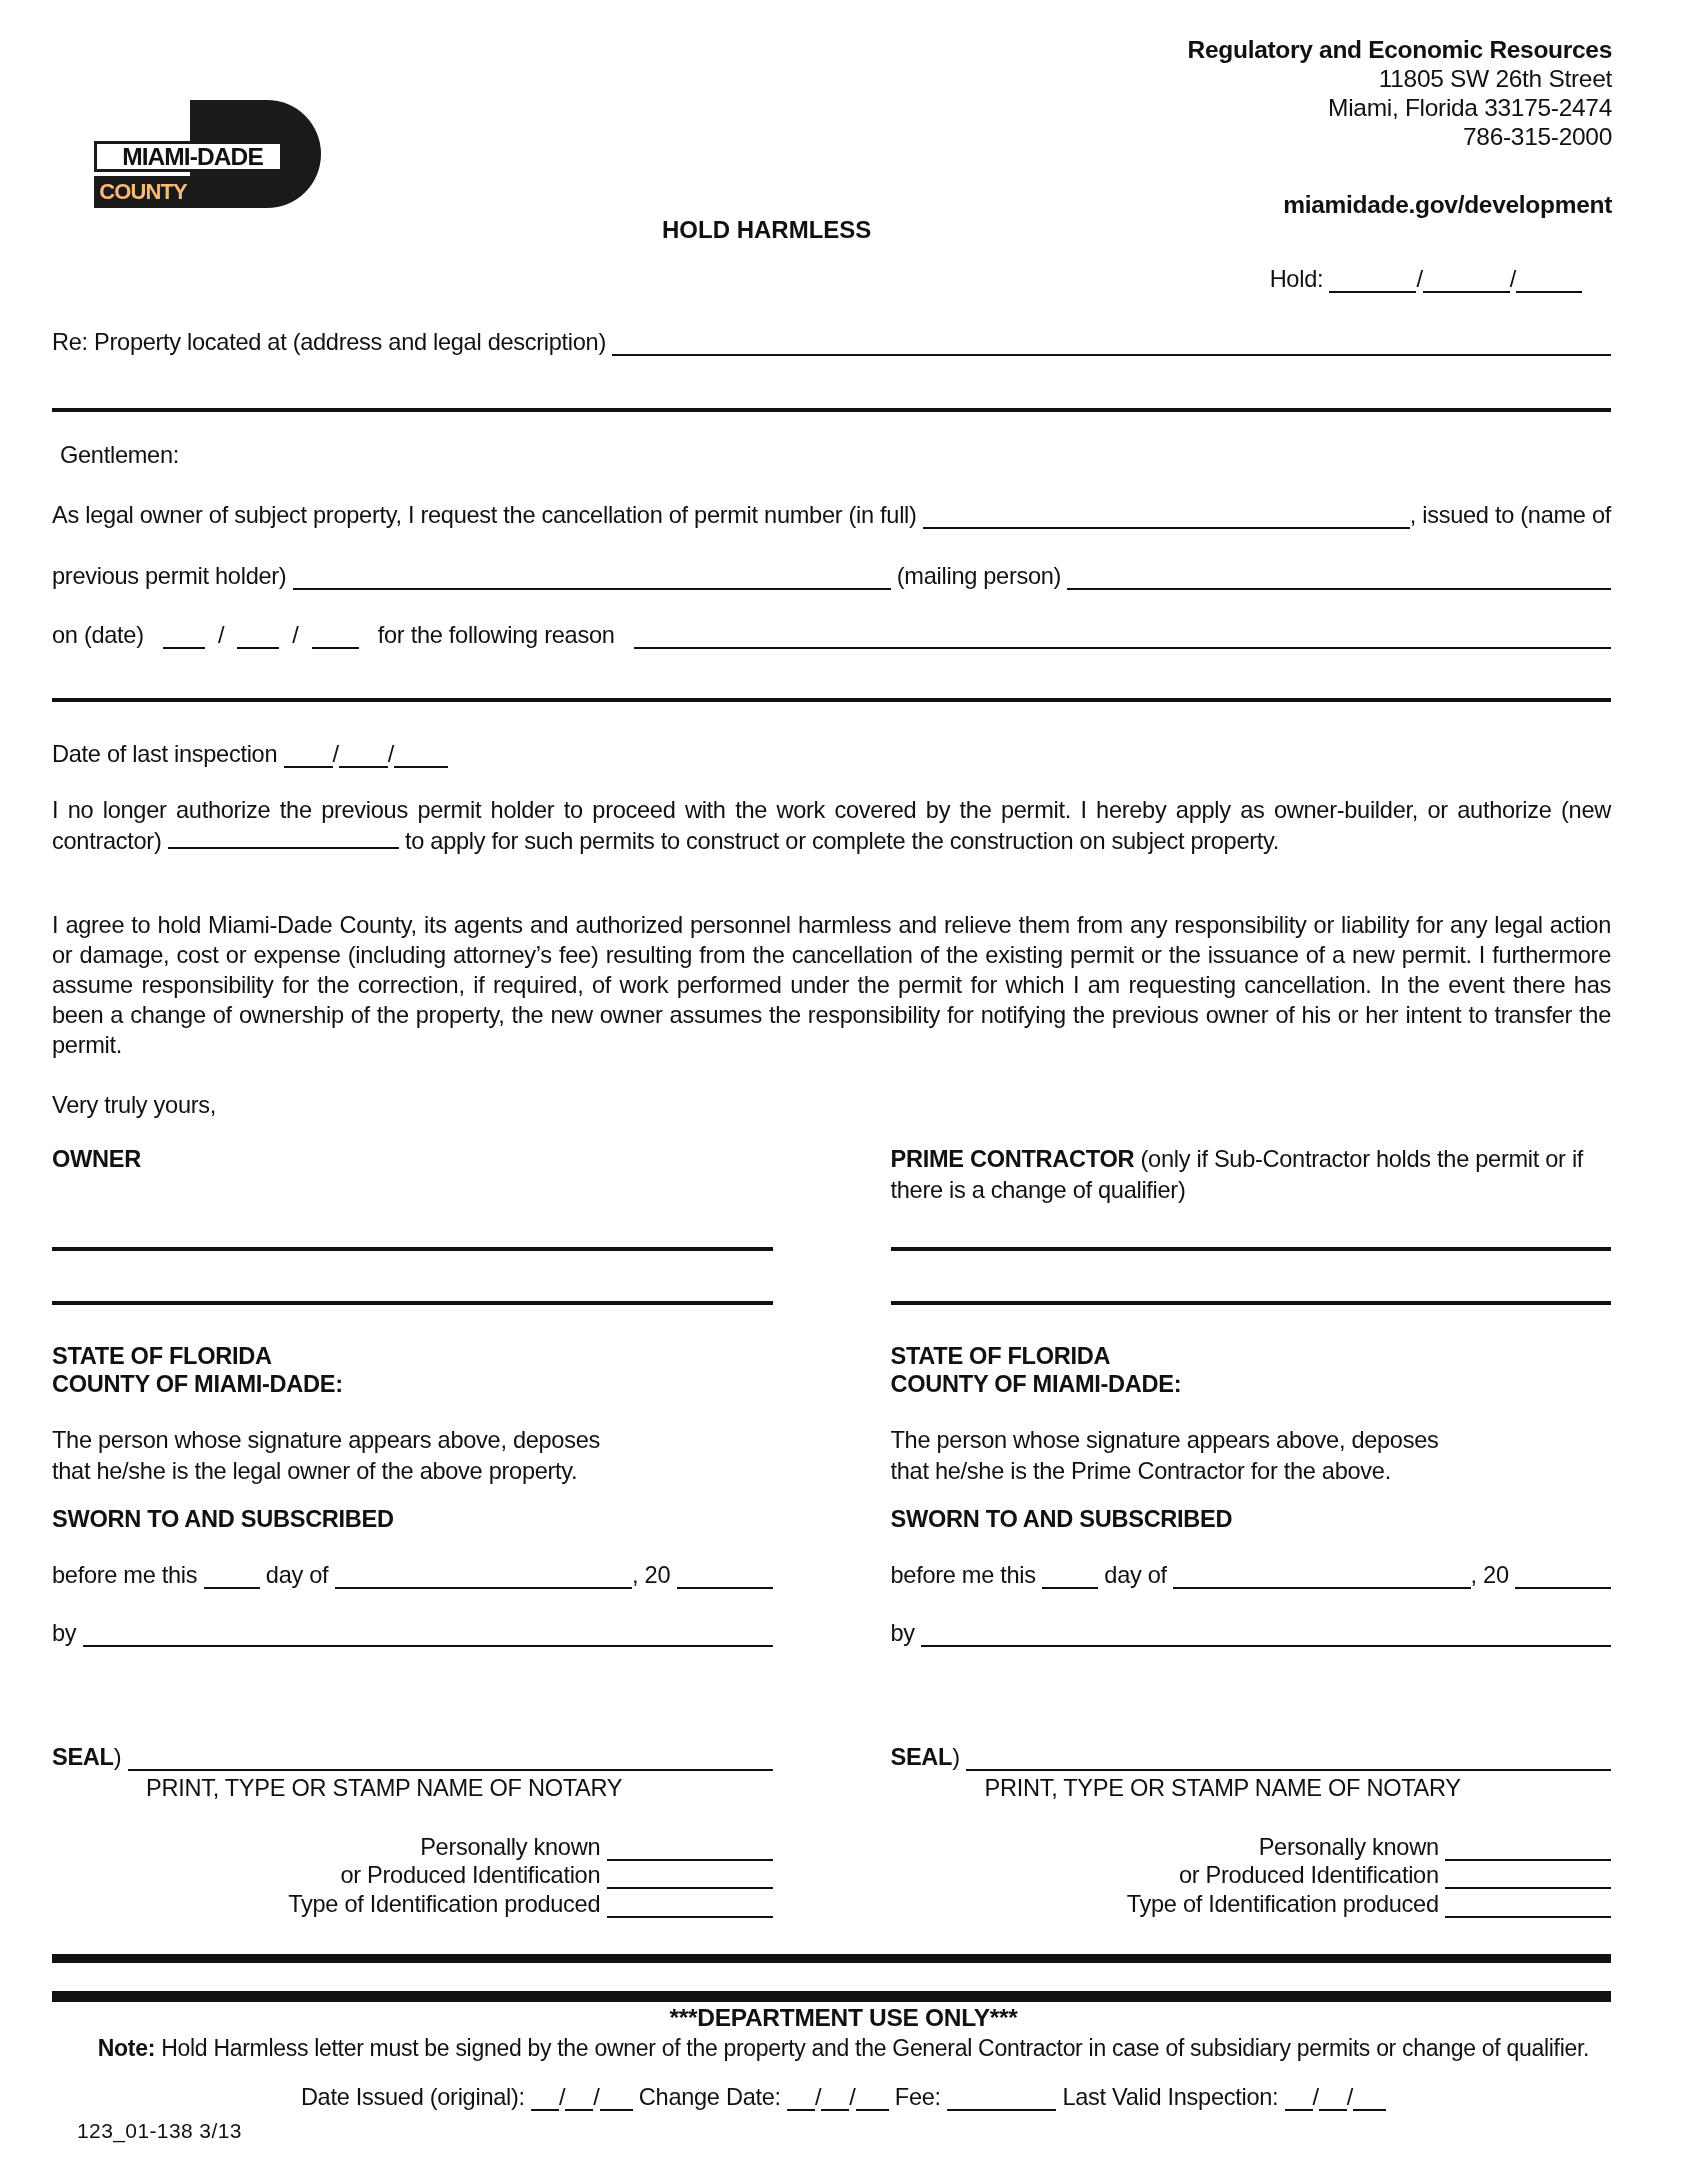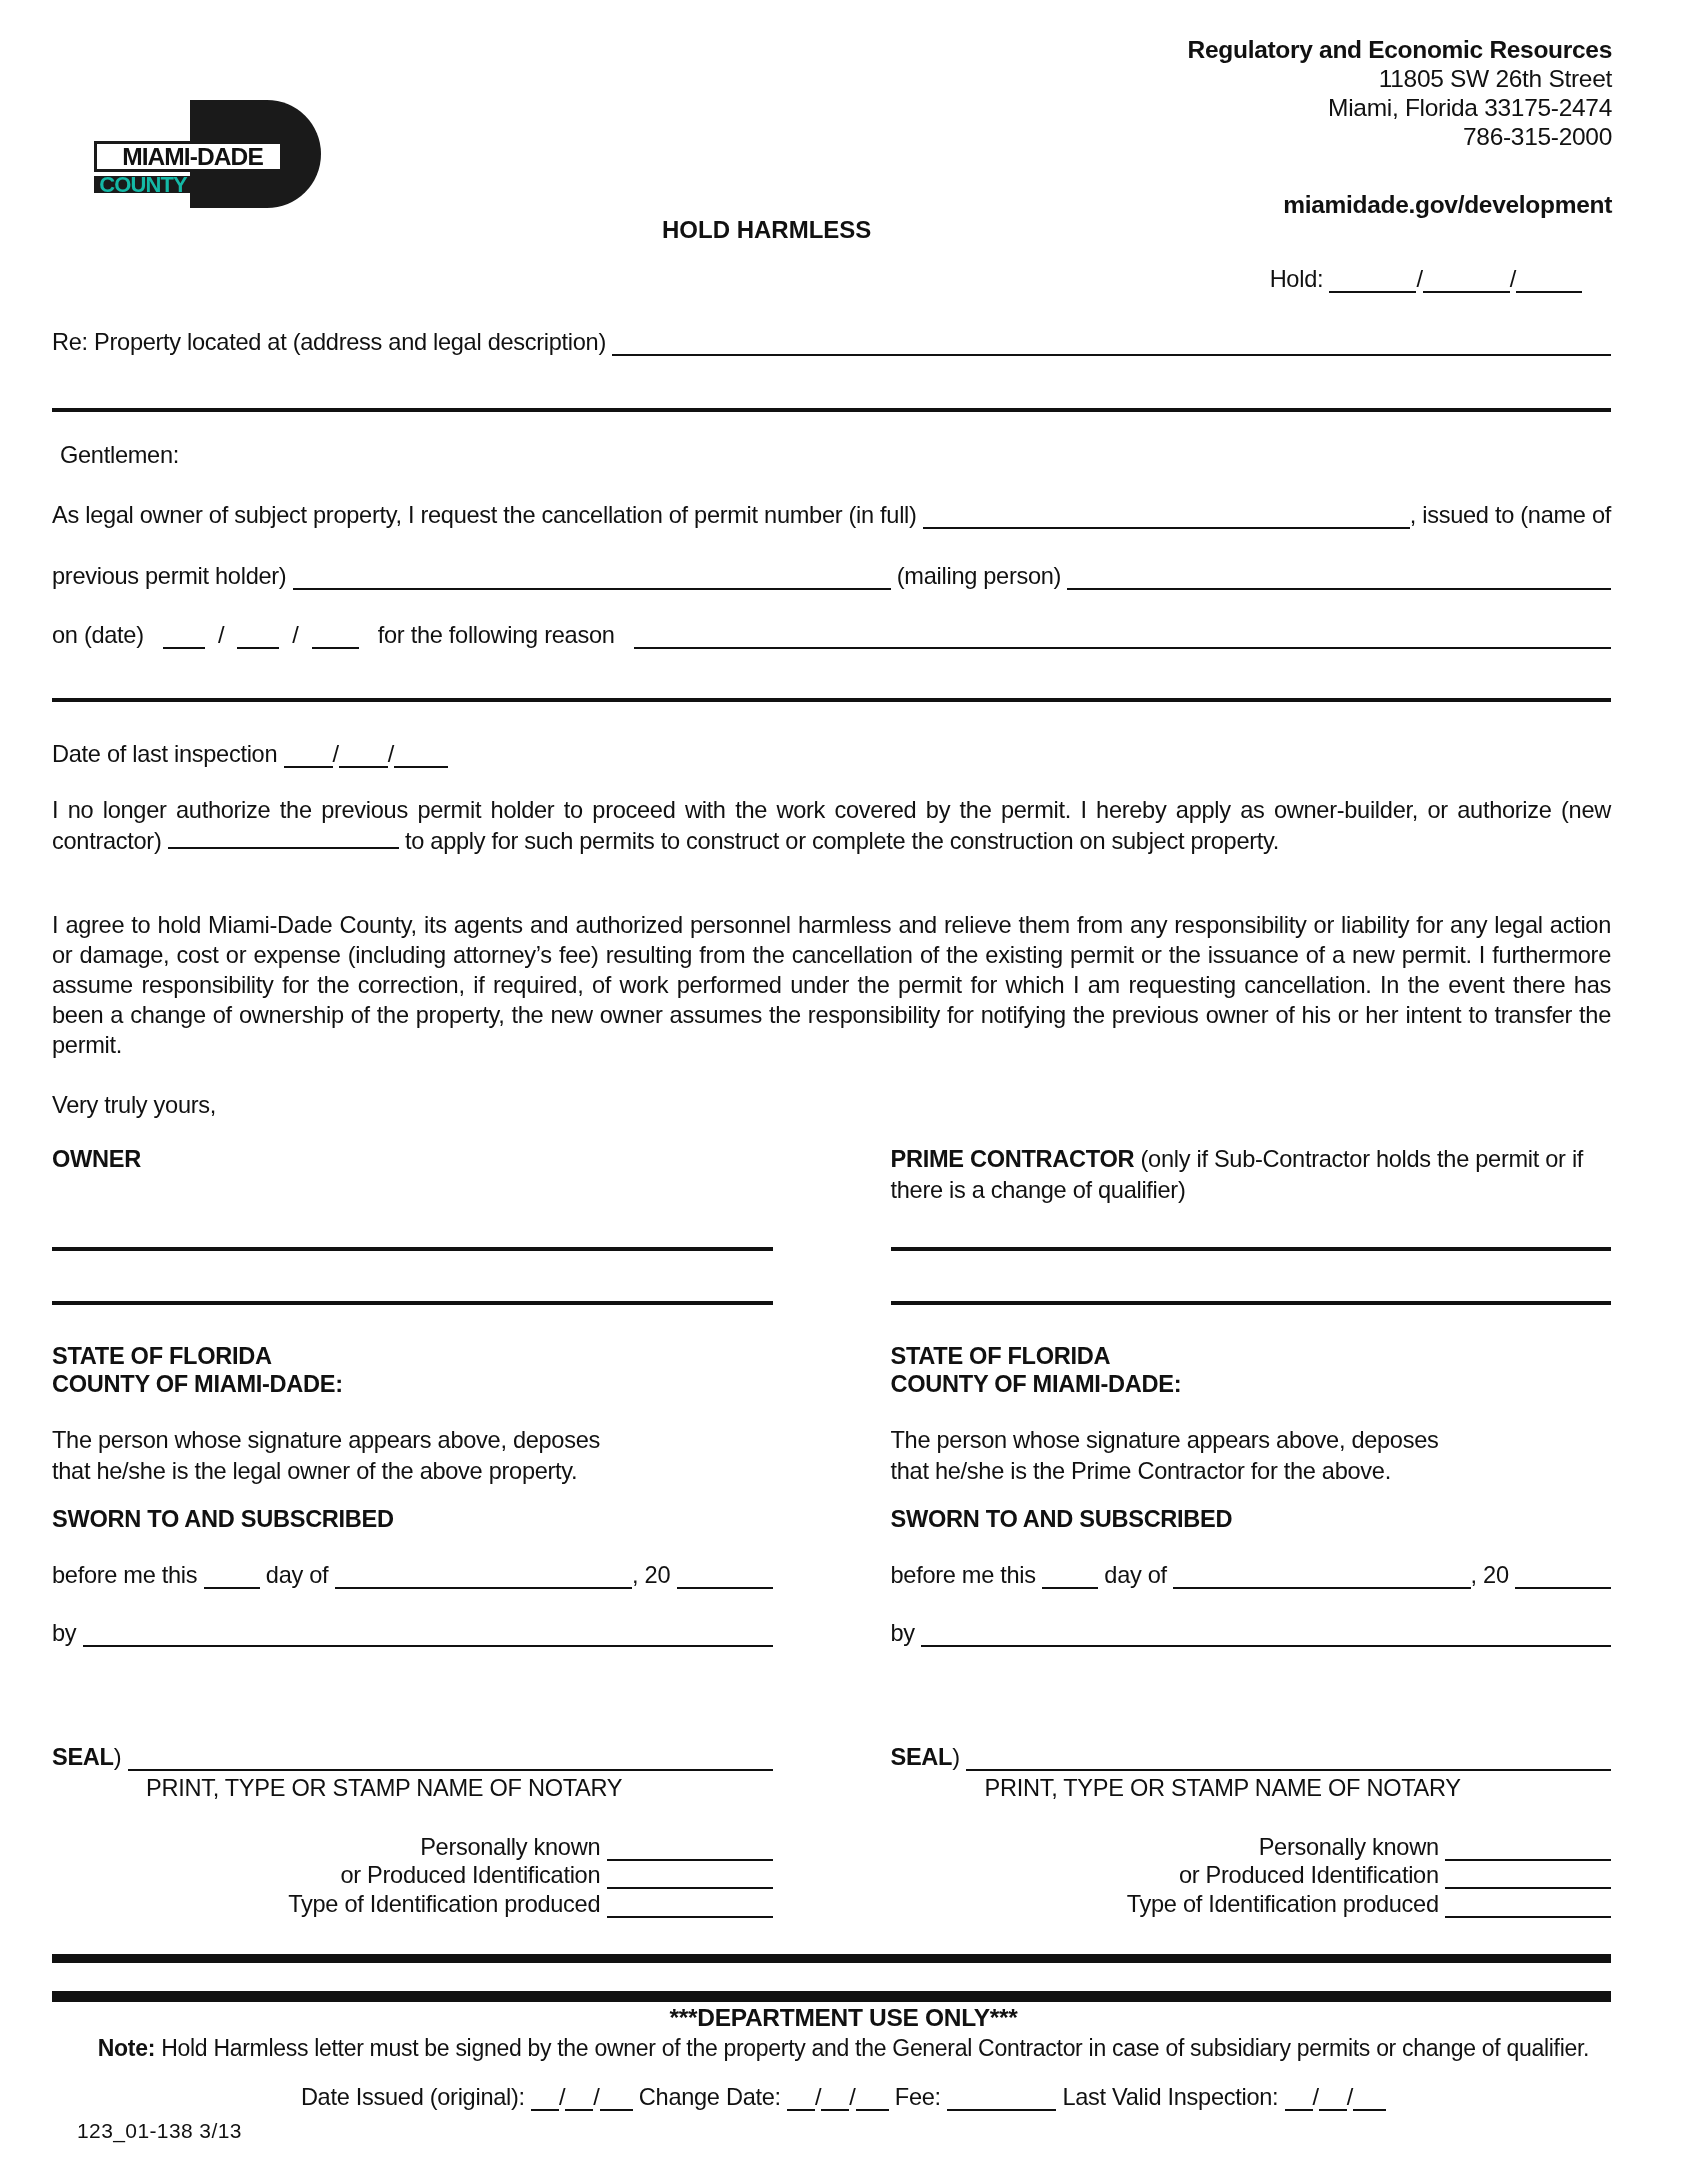--- a/index.html
+++ b/index.html
@@ -16,21 +16,21 @@
   .f1 { flex:1; }
   .hline { background:#111; height:3.5px; }
   .sigline { position:absolute; left:0; width:100%; height:4.4px; background:#111; }
   .ibl { display:inline-block; border-bottom:2.6px solid #111; height:21px; }
 
   
   .logo { position:absolute; left:94px; top:100px; width:229px; height:108px; }
   .logo-d { position:absolute; left:96px; top:0; width:131px; height:108px; background:#1a1a1a; border-radius:0 63px 63px 0; }
   .logo-band1 { position:absolute; left:0; top:41px; width:189px; height:31px; background:#fff; border:3.5px solid #1a1a1a;
                 display:flex; align-items:center; justify-content:center; font-weight:bold; font-size:24.5px; letter-spacing:-0.9px;padding-left:8px; }
-  .logo-band2 { position:absolute; left:0; top:76px; width:98px; height:17px; background:#1a1a1a; color:#14b8a6;
+  .logo-band2 { position:absolute; left:0; top:76px; width:98px; height:32px; background:#1a1a1a; color:#fdba74;
                 display:flex; align-items:center; justify-content:center; font-weight:bold; font-size:22px; letter-spacing:-0.9px; }
   .hdr-right { position:absolute; right:75px; top:35px; text-align:right; line-height:29px; font-size:24.5px; }
   .hdr-web { position:absolute; right:75px; top:191px; font-weight:bold; font-size:24.5px; }
   .title { position:absolute; left:662px; top:216px; font-size:24px; font-weight:bold; letter-spacing:0; }
   .date-row { position:absolute; right:105px; top:262px; }
 
   
   .re-row   { position:absolute; left:52px; top:325px; width:1559px; }
   .hline-a  { position:absolute; left:52px; top:408px; width:1559px; }
   .gentle   { position:absolute; left:60px; top:442px; }

